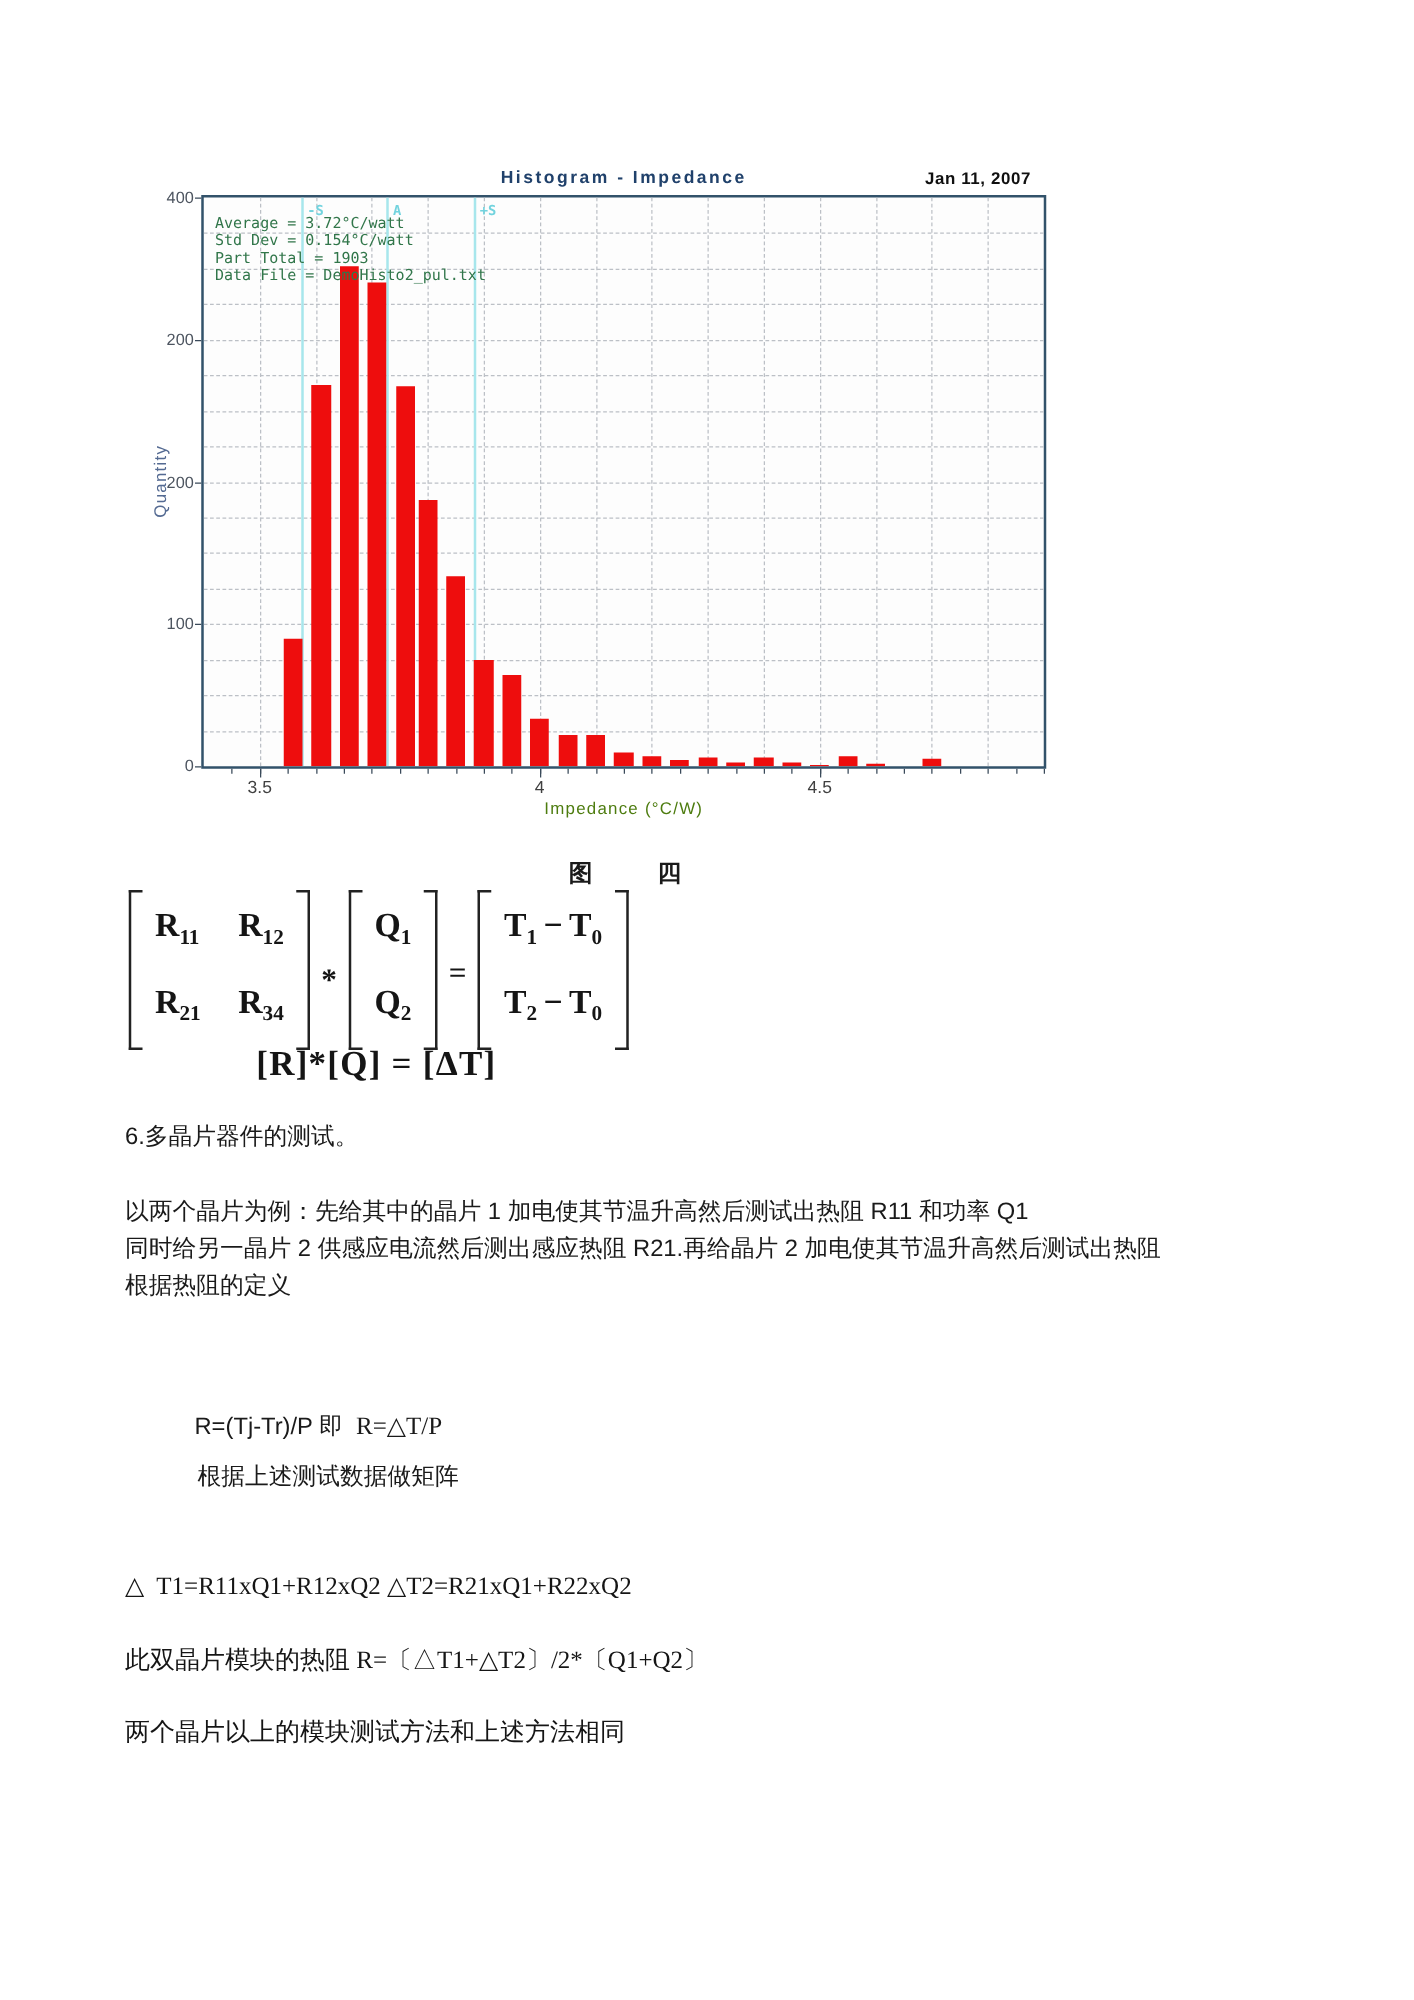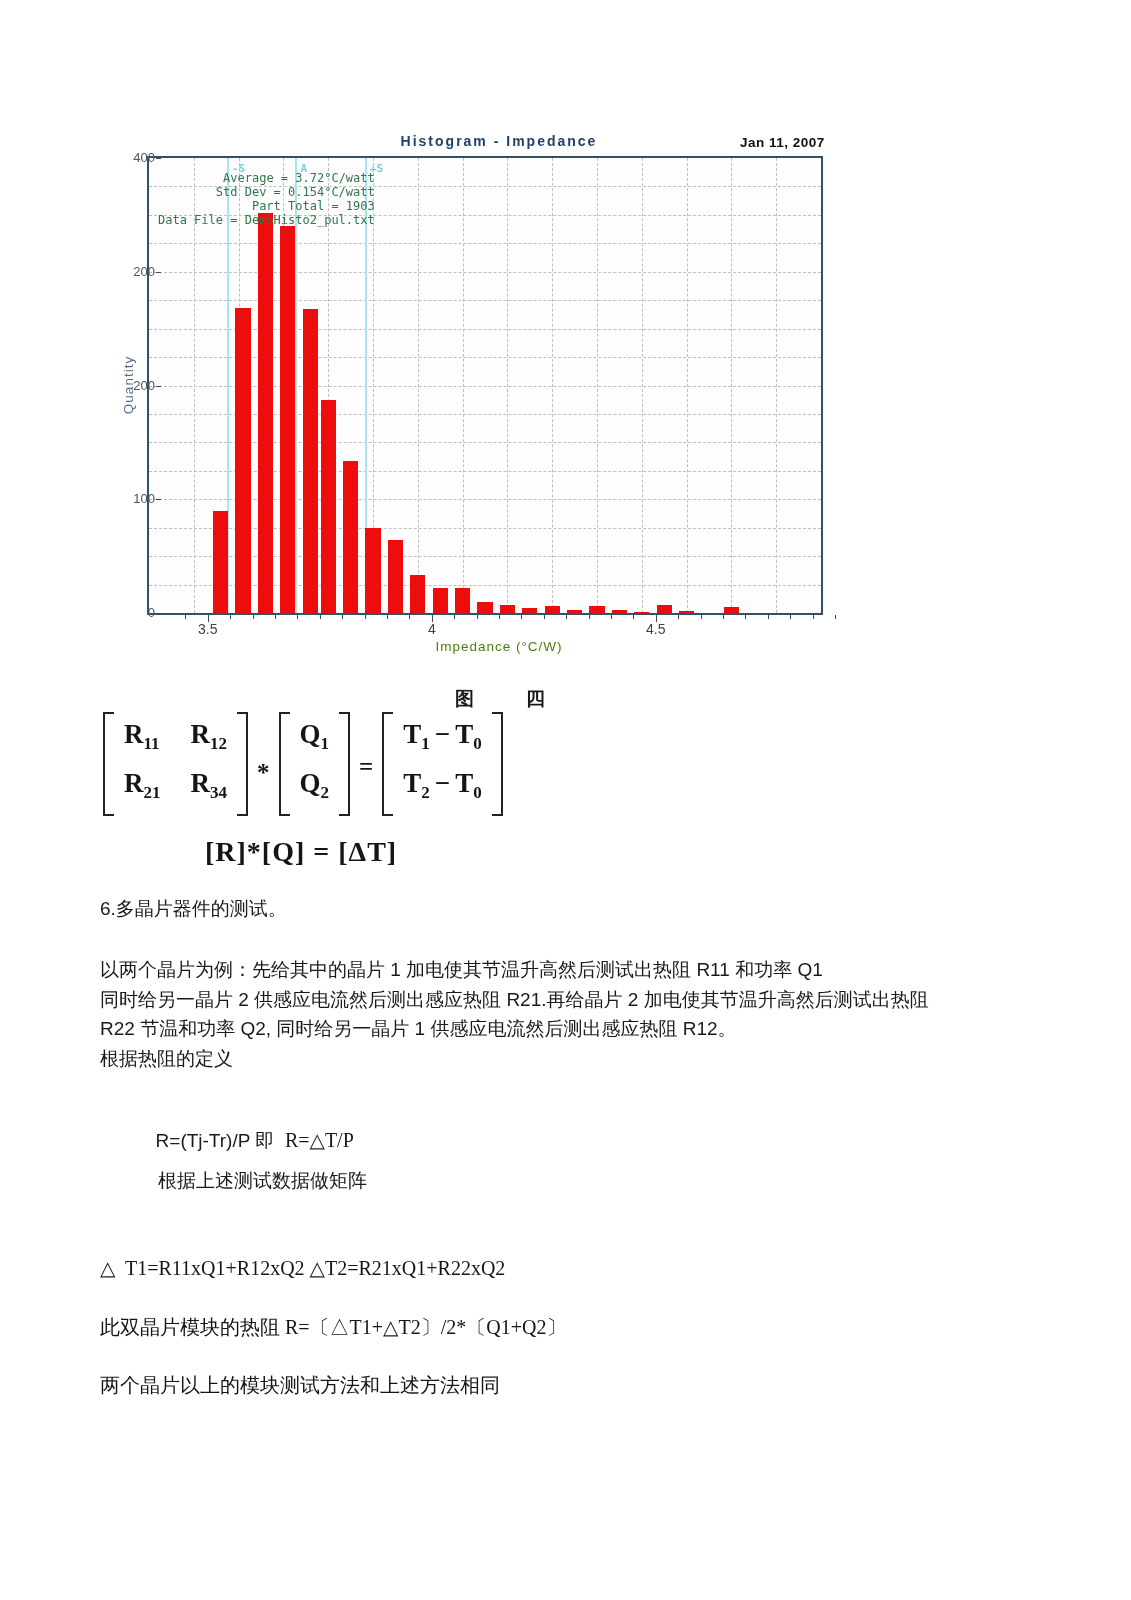--- a/index.html
+++ b/index.html
@@ -5,22 +5,22 @@
   html,body{margin:0;padding:0;}
   body{width:1131px;height:1600px;background:#ffffff;position:relative;
        font-family:"Liberation Sans",sans-serif;color:#1a1a1a;overflow:hidden;}
   .abs{position:absolute;}
 
   
   #chart{left:115px;top:125px;width:740px;height:550px;}
   .chart-title{left:48px;top:8px;width:672px;text-align:center;font-weight:bold;
                font-size:14px;letter-spacing:2px;color:#20416b;}
   .chart-date{left:625px;top:10px;font-weight:bold;font-size:13.5px;color:#101010;letter-spacing:.5px;}
-  .plot{left:32px;top:31px;width:672px;height:455px;border:2px solid #32526a;
-        background:#fdfdfd;overflow:hidden;text-align:right;}
+  .plot{left:46px;top:31px;width:672px;height:455px;border:2px solid #32526a;
+        background:#fdfdfd;overflow:hidden;}
   .gv{position:absolute;top:0;bottom:0;width:0;border-left:1px dashed #bcc0c6;}
   .gh{position:absolute;left:0;right:0;height:0;border-top:1px dashed #bcc0c6;}
   .marker{position:absolute;top:0;bottom:0;width:2px;background:#a7e6ec;z-index:1;}
   .marker-label{position:absolute;top:4px;font:bold 11px "DejaVu Sans Mono",monospace;
                 color:#72d3de;z-index:1;}
   .bar{position:absolute;bottom:0;background:#ee0d0d;z-index:2;}
   .stats{position:absolute;left:9px;top:13px;font:12px "DejaVu Sans Mono",monospace;
          color:#31764a;line-height:14px;white-space:pre;z-index:5;}
   .xtick{position:absolute;top:496px;width:50px;text-align:center;font-size:14px;color:#404040;}
   .xtickmark{position:absolute;top:490px;width:1px;height:4px;background:#3a4a5a;}
@@ -35,21 +35,21 @@
   
   .fig-caption{left:455px;top:686px;display:flex;gap:52px;font-weight:bold;font-size:19px;}
 
   
   .matrix-eq{left:103px;top:712px;display:flex;align-items:center;gap:9px;
              font-family:"Liberation Serif",serif;font-weight:bold;color:#151515;}
   .mat{display:flex;align-items:stretch;}
   .brk{width:9px;border:2px solid #222;}
   .brk-l{border-right:none;}
   .brk-r{border-left:none;}
-  .mat-grid{display:grid;padding:6px 10px;font-size:27px;line-height:32px;row-gap:7px;}
+  .mat-grid{display:grid;padding:6px 10px;font-size:27px;line-height:44px;row-gap:7px;}
   .cols2{grid-template-columns:auto auto;column-gap:30px;}
   .cols1{grid-template-columns:auto;}
   .mat-grid sub{font-size:17px;}
   .op{font-size:25px;}
   .op.star{margin-top:18px;}
   .op.eqs{margin-top:6px;}
   .tcell .minus{padding:0 5px;}
   .compact-eq{left:205px;top:836px;font-family:"Liberation Serif",serif;font-weight:bold;
               font-size:28px;letter-spacing:1px;color:#151515;white-space:pre;}
 
@@ -218,21 +218,20 @@
   </div>
 </div>
 
 <div class="abs compact-eq">[R]*[Q] = [ΔT]</div>
 
 <div class="abs cn heading">6.多晶片器件的测试。</div>
 
 <div class="abs cn para">
   <div>以两个晶片为例：先给其中的晶片 1 加电使其节温升高然后测试出热阻 R11  和功率 Q1</div>
   <div>同时给另一晶片 2 供感应电流然后测出感应热阻 R21.再给晶片 2 加电使其节温升高然后测试出热阻</div>
-  <div>R22 节温和功率 Q2, 同时给另一晶片 1 供感应电流然后测出感应热阻 R12。</div>
   <div>根据热阻的定义</div>
 </div>
 
 <div class="abs cn formula-r">
   <span>R=(Tj-Tr)/P 即  </span><span class="serif">R=△T/P</span>
 </div>
 
 <div class="abs cn matrix-note">根据上述测试数据做矩阵</div>
 
 <div class="abs serif-line formula-dt">△  T1=R11xQ1+R12xQ2 △T2=R21xQ1+R22xQ2</div>

